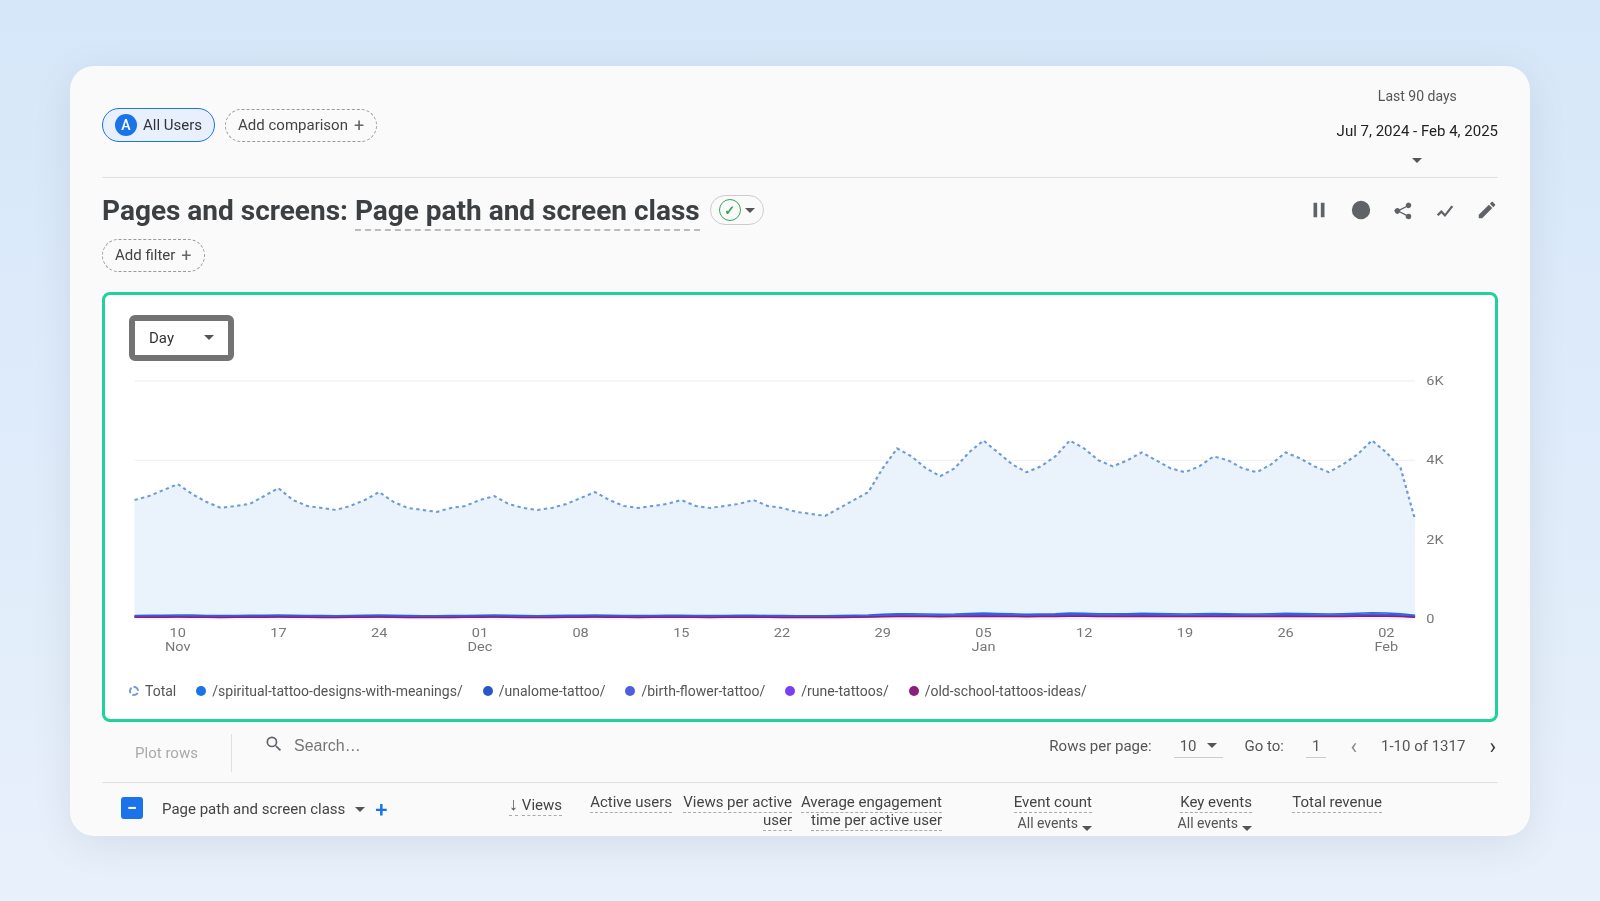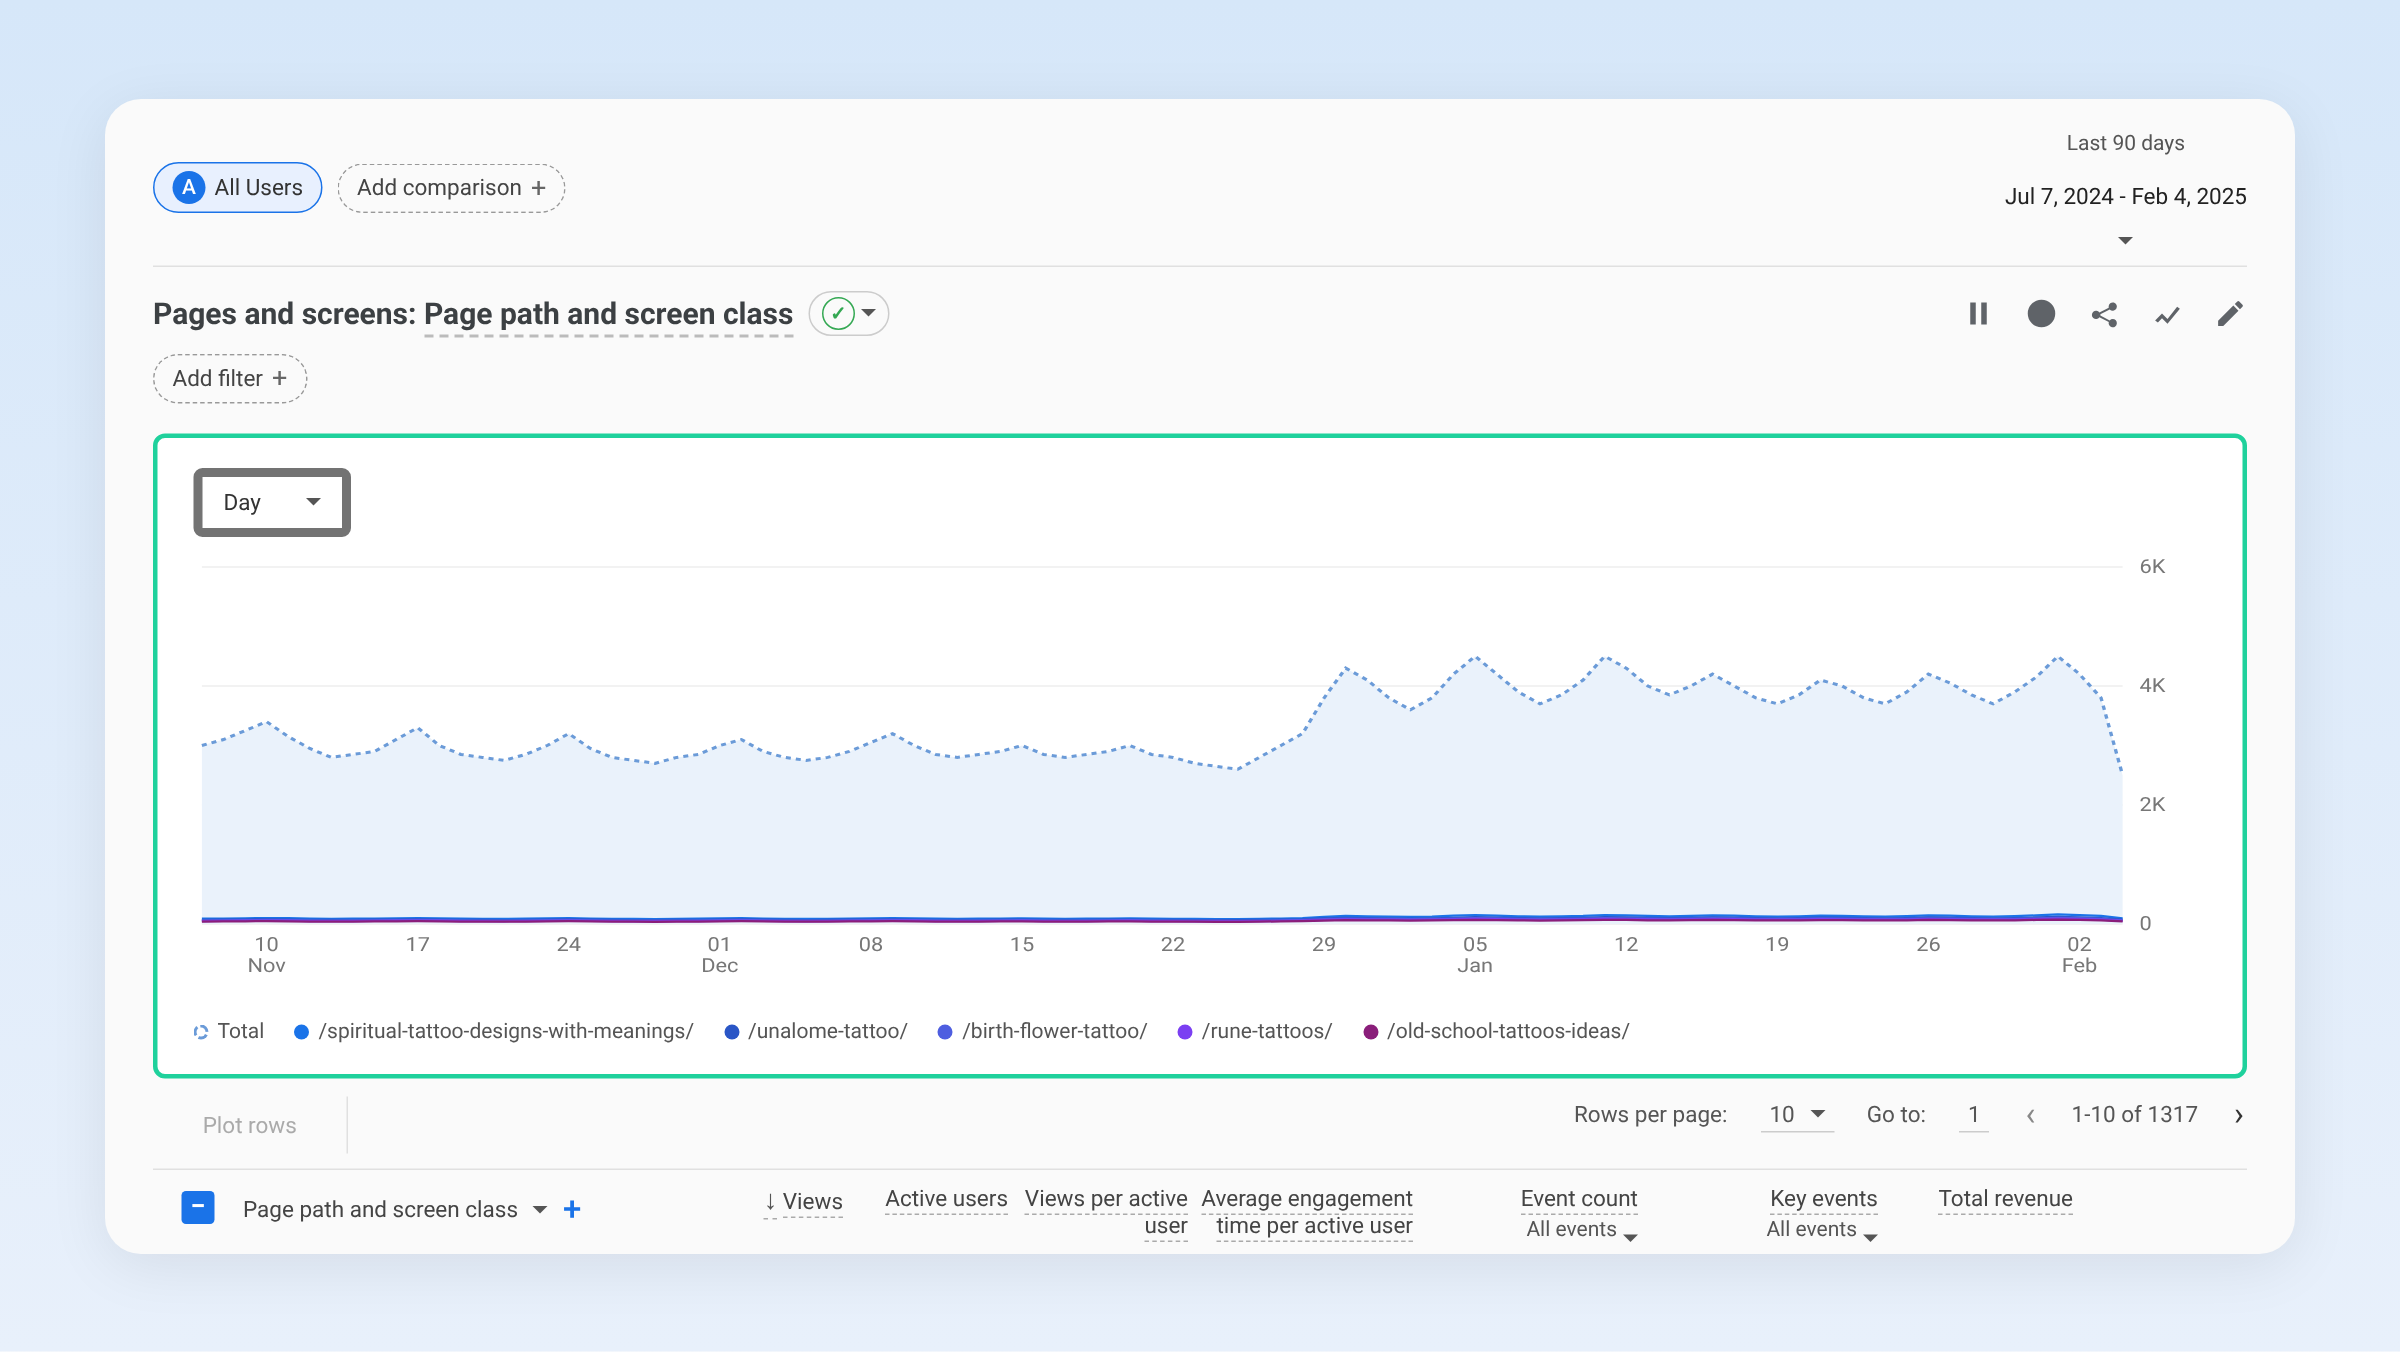--- a/index.html
+++ b/index.html
@@ -10,21 +10,21 @@
 .chip { display: inline-flex; align-items: center; gap: 6px; border-radius: 20px; padding: 5px 12px; font-size: 15px; cursor: pointer; }
 .chip-primary { border: 1px solid #1a73e8; background: #e8f0fe; color: #333; }
 .chip-primary .circle { width: 22px; height: 22px; border-radius: 50%; background: #1a73e8; color: #fff; display: flex; align-items: center; justify-content: center; font-size: 14px; font-weight: 500; }
 .chip-dashed { border: 1px dashed #999; color: #444; }
 .chip-dashed .plus { font-size: 18px; color: #666; }
 .topbar-right { display: flex; align-items: center; gap: 18px; color: #555; font-size: 14px; flex-direction: column; }
 .topbar-right .bold { color: #222; font-size: 15px; }
 .caret-down { width: 0; height: 0; border-left: 5px solid transparent; border-right: 5px solid transparent; border-top: 5px solid #555; }
 .titlebar { display: flex; align-items: center; justify-content: space-between; margin-top: 16px; }
 .title-left { display: flex; align-items: center; gap: 10px; }
-.page-title { font-size: 20px; color: #3c4043; }
+.page-title { font-size: 28px; color: #3c4043; }
 .page-title .title-sub { border-bottom: 2px dashed #bbb; padding-bottom: 2px; }
 .check-badge { width: 22px; height: 22px; border-radius: 50%; border: 1.5px solid #34a853; display: inline-flex; align-items: center; justify-content: center; color: #34a853; font-size: 13px; font-weight: bold; }
 .title-drop { border: 1px solid #ccc; border-radius: 16px; padding: 3px 8px; display: flex; align-items: center; gap: 4px; cursor: pointer; }
 .title-actions { display: flex; gap: 20px; }
 .ticon { width: 22px; height: 22px; color: #5f6368; cursor: pointer; display: flex; align-items: center; justify-content: center; }
 .ticon svg { width: 22px; height: 22px; fill: #5f6368; }
 .filter-row { margin-top: 12px; }
 .chart-card { margin-top: 20px; border: 3px solid #1fd19c; border-radius: 8px; background: #fff; padding: 20px 24px; }
 .chart-head { display: flex; justify-content: space-between; align-items: center; margin-bottom: 10px; }
 .chart-title { font-size: 16px; color: #444; font-weight: 500; }
@@ -188,20 +188,26 @@
         </div>
         <div class="legend-item">
           <span class="dot" style="background: rgb(138, 30, 122);"></span>
           <span>/old-school-tattoos-ideas/</span>
         </div>
       </div>
   </div>
 
   <div class="table-controls">
     <div class="plot-btn">Plot rows</div>
+    <div class="search-wrap">
+      <span class="search-icon"><svg viewBox="0 0 24 24">
+            <path d="M15.5 14h-.79l-.28-.27A6.47 6.47 0 0016 9.5 6.5 6.5 0 109.5 16a6.47 6.47 0 004.23-1.57l.27.28v.79l5 5L20.49 19l-5-5zM9.5 14A4.5 4.5 0 1114 9.5 4.5 4.5 0 019.5 14z"></path>
+          </svg></span>
+      <input class="search-input" placeholder="Search…" style="">
+    </div>
     <div class="paging">
       <span>Rows per page:</span>
       <span class="rpp-sel">
         <span>10</span>
           <span class="caret-down"></span>
       </span>
       <span>Go to:</span>
       <span class="goto-inp">
         <span>1</span>
       </span>

